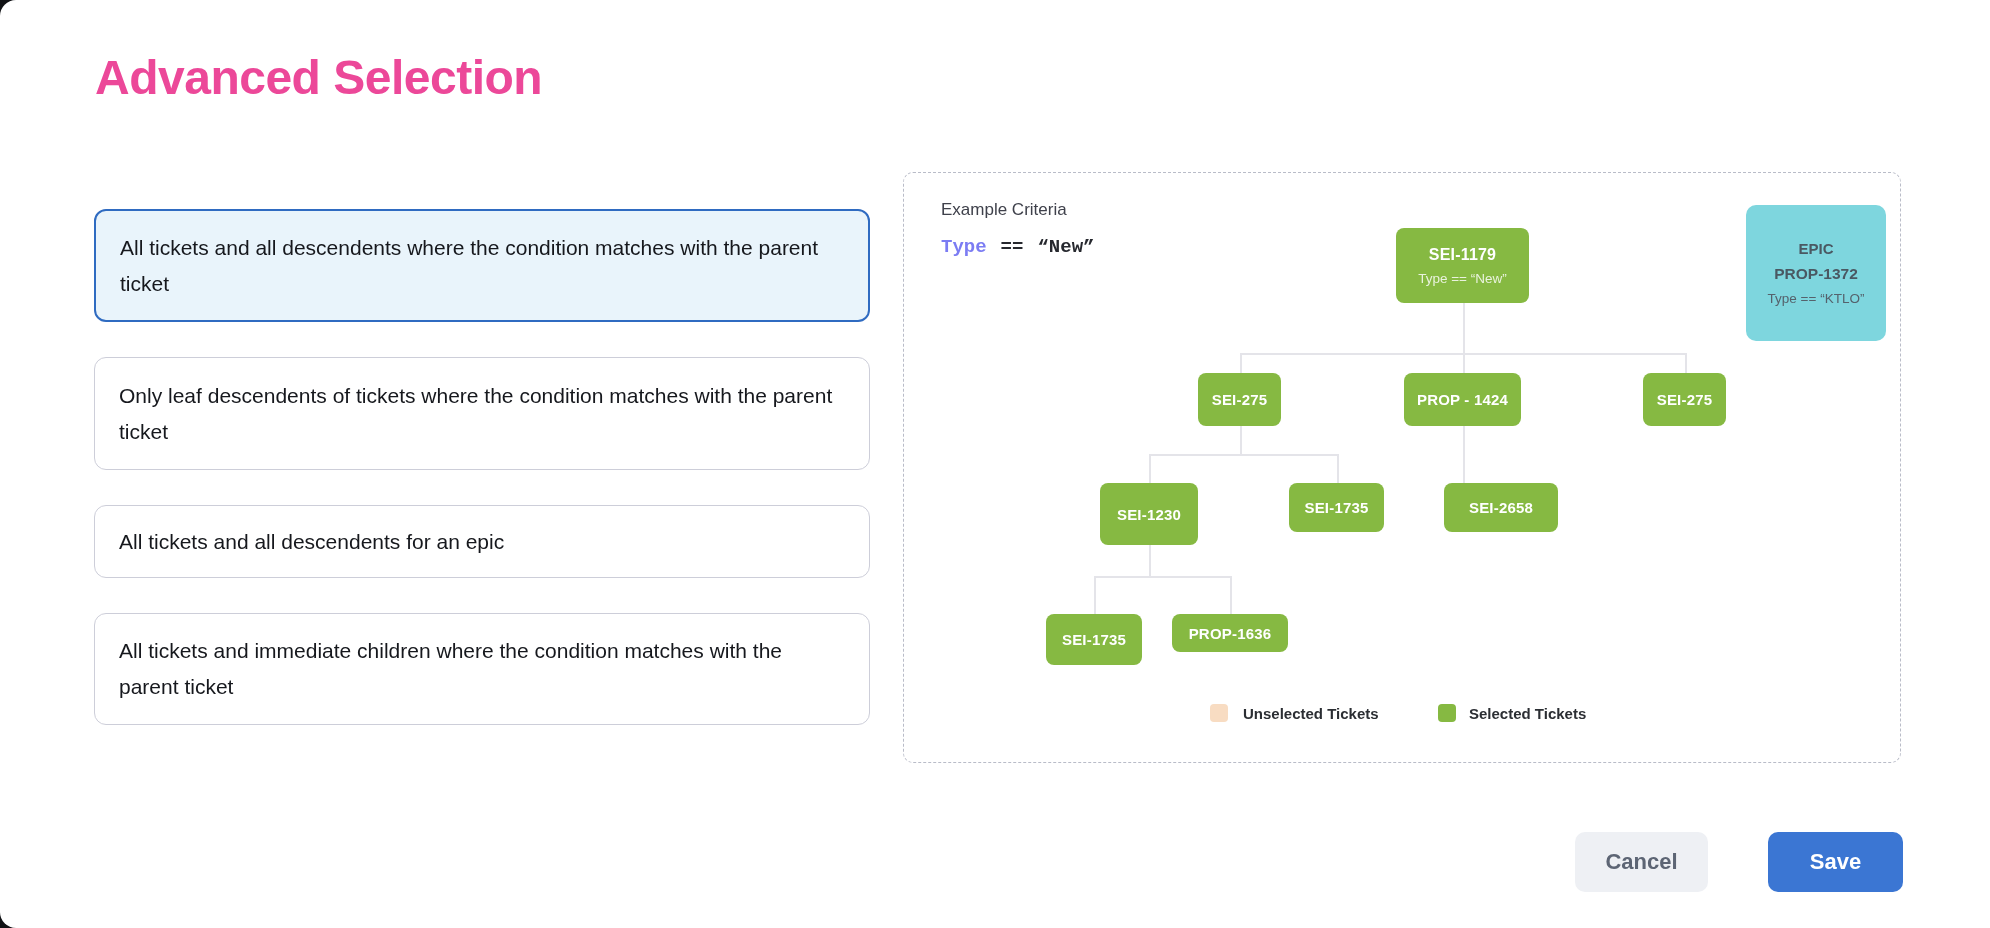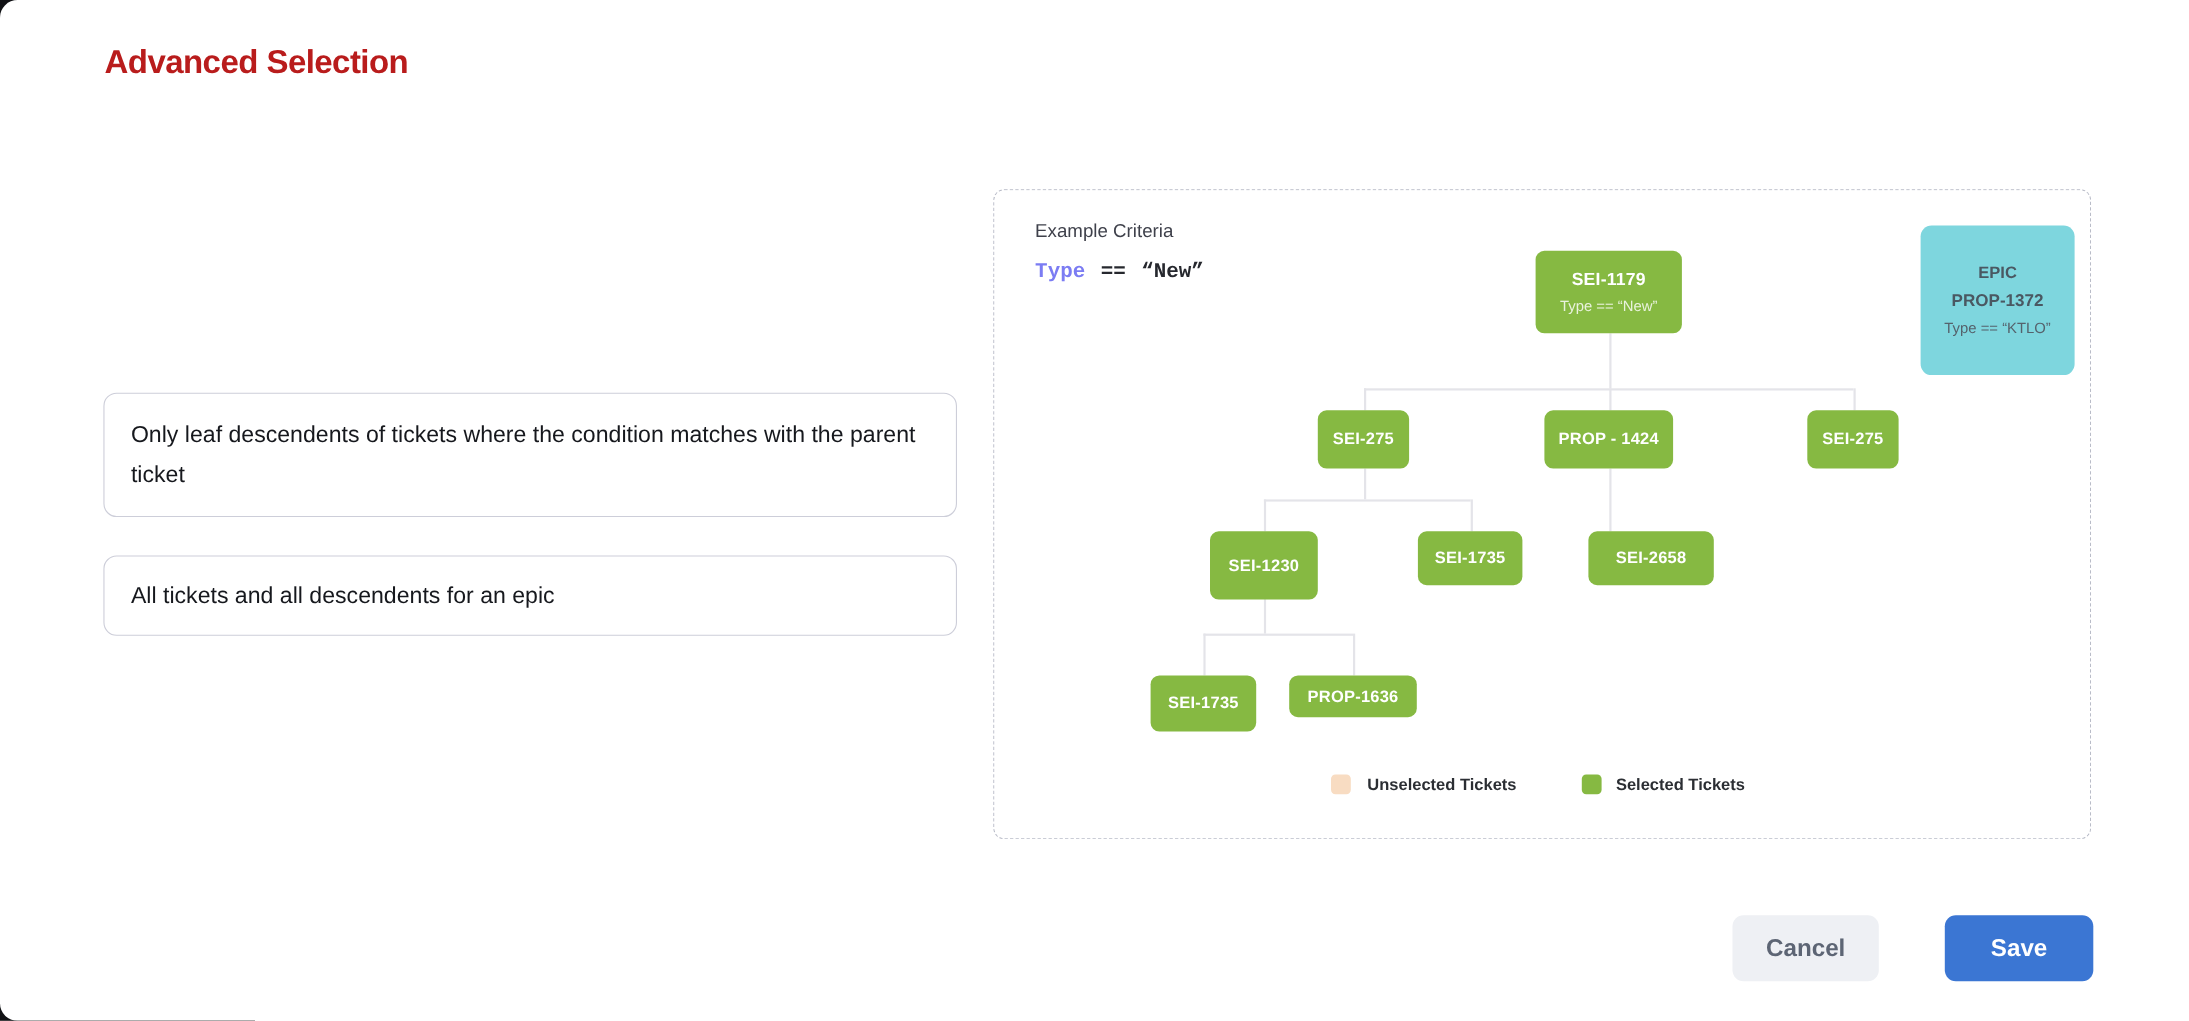--- a/index.html
+++ b/index.html
@@ -6,22 +6,22 @@
   body{
     background:#111215;
     font-family:"Liberation Sans", sans-serif;
     width:1990px;height:928px;overflow:hidden;
   }
   .page{
     position:relative;width:1990px;height:928px;background:#ffffff;
     border-radius:16px 0 0 16px;overflow:hidden;
   }
   .dialog-title{
-    position:absolute;left:95px;top:40px;
-    font-size:30px;font-weight:700;color:#b91c1c;letter-spacing:-0.5px;
+    position:absolute;left:95px;top:50px;
+    font-size:48px;font-weight:700;color:#ec4899;letter-spacing:-0.5px;
   }
   
   .option-card{
     position:absolute;left:94px;width:776px;box-sizing:border-box;
     background:#ffffff;border:1.5px solid #cdced9;border-radius:12px;
     padding:21px 24px;cursor:pointer;
     font-size:21px;line-height:36px;color:#16181d;
     display:flex;align-items:center;
   }
   .option-card.selected{
@@ -86,25 +86,31 @@
   .btn-cancel{left:1575px;width:133px;background:#eef0f4;color:#5d6574;}
   .btn-save{left:1768px;width:135px;background:#3b76d3;color:#ffffff;}
 </style>
 </head>
 <body>
 
 <div class="page">
 
   <div class="dialog-title">Advanced Selection</div>
 
+  <div class="option-card selected card-1">
+    <span>All tickets and all descendents where the condition matches with the parent ticket</span>
+  </div>
   <div class="option-card card-2">
     <span>Only leaf descendents of tickets where the condition matches with the parent ticket</span>
   </div>
   <div class="option-card card-3">
     <span>All tickets and all descendents for an epic</span>
+  </div>
+  <div class="option-card card-4">
+    <span>All tickets and immediate children where the condition matches with the parent ticket</span>
   </div>
 
   <div class="example-panel">
 
     <div class="criteria-label">Example Criteria</div>
     <div class="criteria-expr">
       <span class="criteria-field">Type</span>
       <span class="criteria-op">==</span>
       <span class="criteria-value">“New”</span>
     </div>

